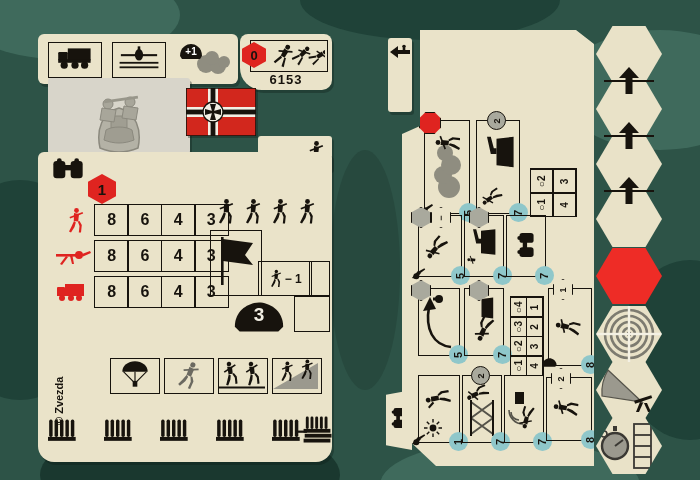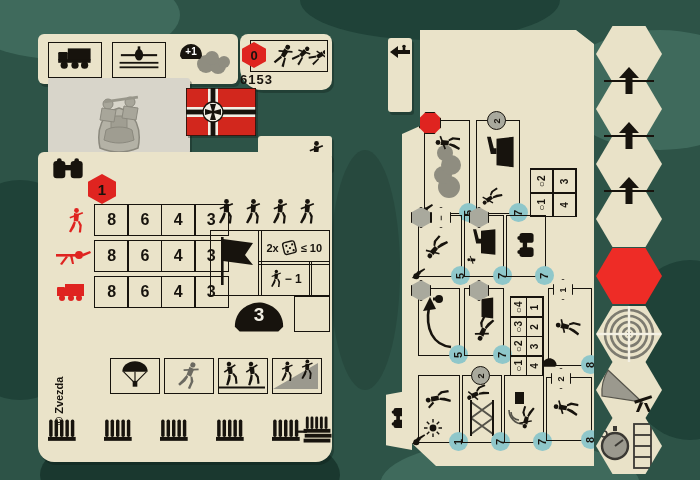--- a/index.html
+++ b/index.html
@@ -104,21 +104,21 @@
               <path d="M8 5.5 L13 6.5 L12.2 14 L7.8 13.5 Z"></path>
               <path d="M8 13.5 L4 22 L6 23 L9.8 15 Z"></path>
               <path d="M11.8 14 L13 23 L15.4 23 L13.5 13.5 Z"></path>
               <path d="M3.5 9.5 L16.5 4.5 L17.2 6 L4.2 11 Z"></path>
             </g>
         </svg>
       </div>
       <div class="shex" style="left:2px;top:8px;width:24px;height:26px;background:#df2420;font-size:13px;">
         <span>0</span>
       </div>
-      <div class="a" style="left:0;top:38px;width:92px;text-align:left;font-weight:bold;font-size:13px;letter-spacing:1px;">6153</div>
+      <div class="a" style="left:0;top:38px;width:92px;text-align:center;font-weight:bold;font-size:13px;letter-spacing:1px;">6153</div>
     </div>
 
     <div class="piece" style="left:48px;top:78px;width:142px;height:76px;border-radius:3px;background:#d8d5ca;">
       <svg width="142" height="76" viewBox="0 0 142 76">
         <path d="M52 70 C48 52,54 34,71 30 C88 34,94 52,90 70 C78 75,64 75,52 70 Z" fill="#b4b2a6" stroke="#8b897e" stroke-width="1.5"></path>
         <rect x="63" y="38" width="16" height="12" fill="#a09e92" stroke="#8b897e"></rect>
         <circle cx="60" cy="26" r="5" fill="#a8a69a" stroke="#8b897e"></circle>
         <path d="M54 30 L68 32 L66 44 L52 42 Z" fill="#a8a69a" stroke="#8b897e"></path>
         <circle cx="82" cy="24" r="5" fill="#a8a69a" stroke="#8b897e"></circle>
         <path d="M76 28 L90 30 L88 42 L74 40 Z" fill="#a8a69a" stroke="#8b897e"></path>
@@ -238,34 +238,20 @@
             <path d="M3.5 9.5 L16.5 4.5 L17.2 6 L4.2 11 Z"></path>
           </svg>
       </div>
 
       <div class="a" style="left:172px;top:78px;width:118px;height:64px;">
         <div class="ibox" style="left:0;top:0;width:50px;height:64px;">
           <svg width="42" height="52" viewBox="0 0 42 52" class="ink" style="margin:4px">
             <path d="M8 4 L38 8 L30 20 L38 30 L8 26 Z"></path>
             <rect x="6" y="2" width="2.6" height="48"></rect>
           </svg>
-        </div>
-        <div class="ibox" style="left:48.3px;top:0;width:70px;height:33px;display:flex;align-items:center;justify-content:center;gap:2px;">
-          <span style="font-weight:bold;font-size:11px;">2x</span>
-          <svg width="18" height="18" viewBox="0 0 18 18">
-            <g transform="rotate(-14 9 9)">
-              <rect x="2.5" y="2.5" width="12" height="12" rx="2.5" fill="#eae3c9" stroke="#17130d" stroke-width="1.4"></rect>
-              <circle cx="6" cy="6" r="1.1" class="ink"></circle>
-                <circle cx="12" cy="6" r="1.1" class="ink"></circle>
-              <circle cx="9" cy="9" r="1.1" class="ink"></circle>
-              <circle cx="6" cy="12" r="1.1" class="ink"></circle>
-                <circle cx="12" cy="12" r="1.1" class="ink"></circle>
-            </g>
-          </svg>
-          <span style="font-weight:bold;font-size:11px;">≤ 10</span>
         </div>
         <div class="ibox" style="left:48.3px;top:31.3px;width:52px;height:33px;display:flex;align-items:center;justify-content:center;gap:2px;">
           <svg width="14" height="19" viewBox="0 0 20 26" class="ink">
               <circle cx="10.5" cy="3" r="2.4"></circle>
               <path d="M8 5.5 L13 6.5 L12.2 14 L7.8 13.5 Z"></path>
               <path d="M8 13.5 L5.5 19 L3 24 L5 25 L8.5 19.5 L9.8 15 Z"></path>
               <path d="M11.8 14 L13.5 18.5 L12.8 25 L15 25 L15.8 17.5 L13.5 13.5 Z"></path>
               <path d="M3.5 9.5 L16.5 4.5 L17.2 6 L4.2 11 Z"></path>
             </svg>
           <span style="font-weight:bold;font-size:12px;">− 1</span>

